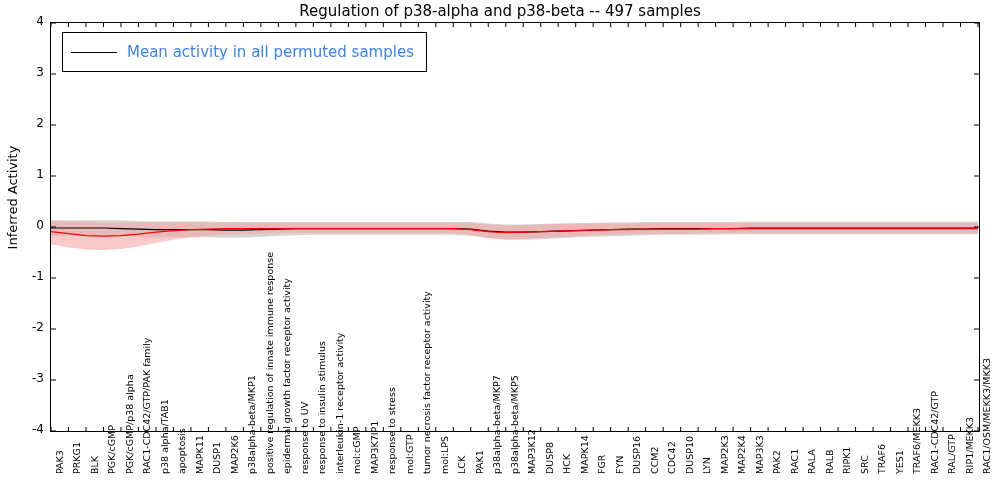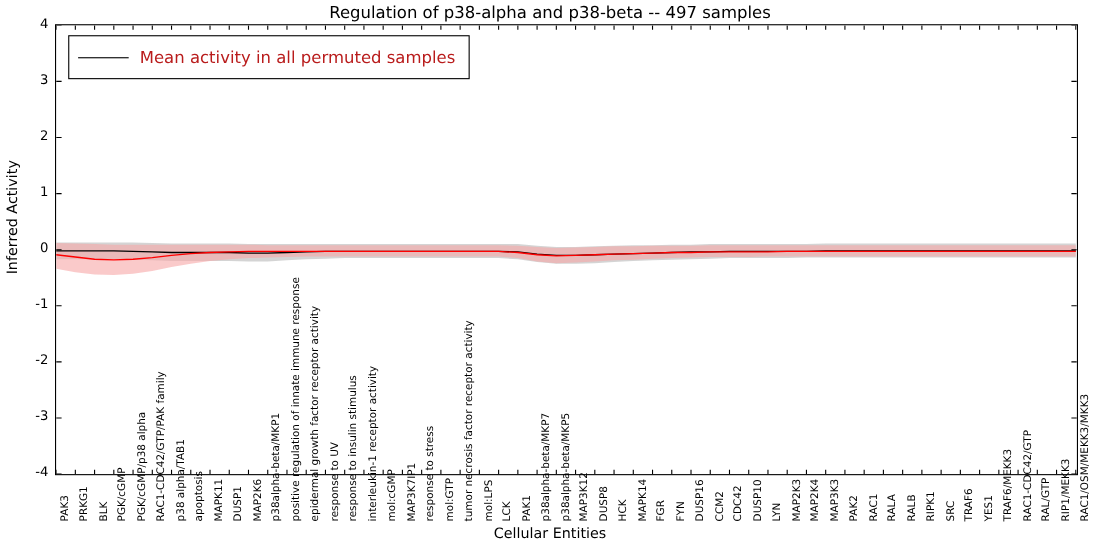--- a/index.html
+++ b/index.html
@@ -106,21 +106,21 @@
   }
   .legend-line {
     width: 46px;
     height: 0;
     border-top-width: 1.5px;
     border-top-style: solid;
     margin-right: 10px;
   }
   .legend-text {
     font-size: 15px;
-    color: #b91c1c;
+    color: #3b82f6;
   }
 </style>
 </head>
 <body>
 
 <div id="root">
 
   <div id="chart-title">Regulation of p38-alpha and p38-beta -- 497 samples</div>
 
   <div class="ytick-wrap" id="ytick-wrap" style="left: 0px; top: 22px; width: 44px; height: 408px;">
@@ -321,21 +321,20 @@
       <div class="xtick-label" style="left: 876.057px; top: 474px;">TRAF6</div>
       <div class="xtick-label" style="left: 893.547px; top: 474px;">YES1</div>
       <div class="xtick-label" style="left: 911.038px; top: 474px;">TRAF6/MEKK3</div>
       <div class="xtick-label" style="left: 928.528px; top: 474px;">RAC1-CDC42/GTP</div>
       <div class="xtick-label" style="left: 946.019px; top: 474px;">RAL/GTP</div>
       <div class="xtick-label" style="left: 963.509px; top: 474px;">RIP1/MEKK3</div>
       <div class="xtick-label" style="left: 981px; top: 474px;">RAC1/OSM/MEKK3/MKK3</div>
     </div>
 
   <div id="ylabel">Inferred Activity</div>
-  <div id="xlabel">Cellular Entities</div>
 
   <div id="legend">
     <div class="legend-row">
       <span class="legend-line" id="legend-line-0" style="border-top-color: rgb(0, 0, 0);"></span>
       <span class="legend-text">Mean activity in all permuted samples</span>
     </div>
   </div>
 
 </div>
 

